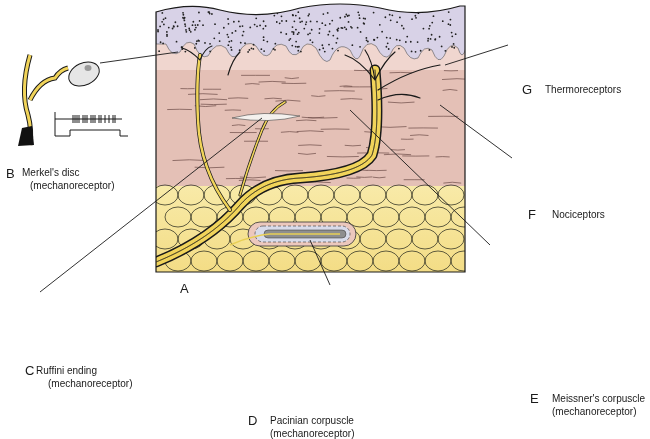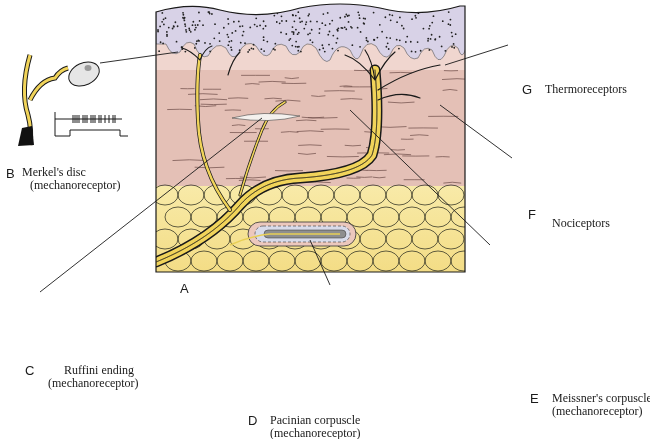--- a/index.html
+++ b/index.html
@@ -1,18 +1,18 @@
 <!DOCTYPE html>
 <html><head>
   <meta charset="utf-8">
   <style>
     html, body { margin: 0; padding: 0; background: #ffffff; }
     body { width: 650px; height: 439px; position: relative; overflow: hidden; font-family: "Liberation Sans", sans-serif; }
     svg.scene { position: absolute; left: 0; top: 0; }
-    .lbl { position: absolute; font-size: 12px; color: #1a1a1a; line-height: 13px; white-space: nowrap; font-family: Liberation Serif, serif; }
+    .lbl { position: absolute; font-size: 10px; color: #1a1a1a; line-height: 13px; white-space: nowrap; }
     .letter { position: absolute; font-size: 13px; color: #1a1a1a; }
   </style>
 </head>
 <body>
 
 
 
 <svg class="scene" width="650" height="439" viewBox="0 0 650 439">
   <defs>
     <clipPath id="panelClip">
@@ -548,31 +548,31 @@
 
 
 
 <div class="letter" style="left:180px; top:281px;">A</div>
 
 <div class="letter" style="left:6px; top:166px;">B</div>
 <div class="lbl" style="left:22px; top:166px;">Merkel's disc</div>
 <div class="lbl" style="left:30px; top:179px;">(mechanoreceptor)</div>
 
 <div class="letter" style="left:25px; top:363px;">C</div>
-<div class="lbl" style="left:64px; top:364px;">Ruffini ending</div>
+<div class="lbl" style="left:36px; top:364px;">Ruffini ending</div>
 <div class="lbl" style="left:48px; top:377px;">(mechanoreceptor)</div>
 
 <div class="letter" style="left:248px; top:413px;">D</div>
 <div class="lbl" style="left:270px; top:414px;">Pacinian corpuscle</div>
 <div class="lbl" style="left:270px; top:427px;">(mechanoreceptor)</div>
 
 <div class="letter" style="left:530px; top:391px;">E</div>
 <div class="lbl" style="left:552px; top:392px;">Meissner's corpuscle</div>
 <div class="lbl" style="left:552px; top:405px;">(mechanoreceptor)</div>
 
 <div class="letter" style="left:528px; top:207px;">F</div>
-<div class="lbl" style="left:552px; top:217px;">Nociceptors</div>
+<div class="lbl" style="left:552px; top:208px;">Nociceptors</div>
 
 <div class="letter" style="left:522px; top:82px;">G</div>
 <div class="lbl" style="left:545px; top:83px;">Thermoreceptors</div>
 
 
 
 
 </body></html>

